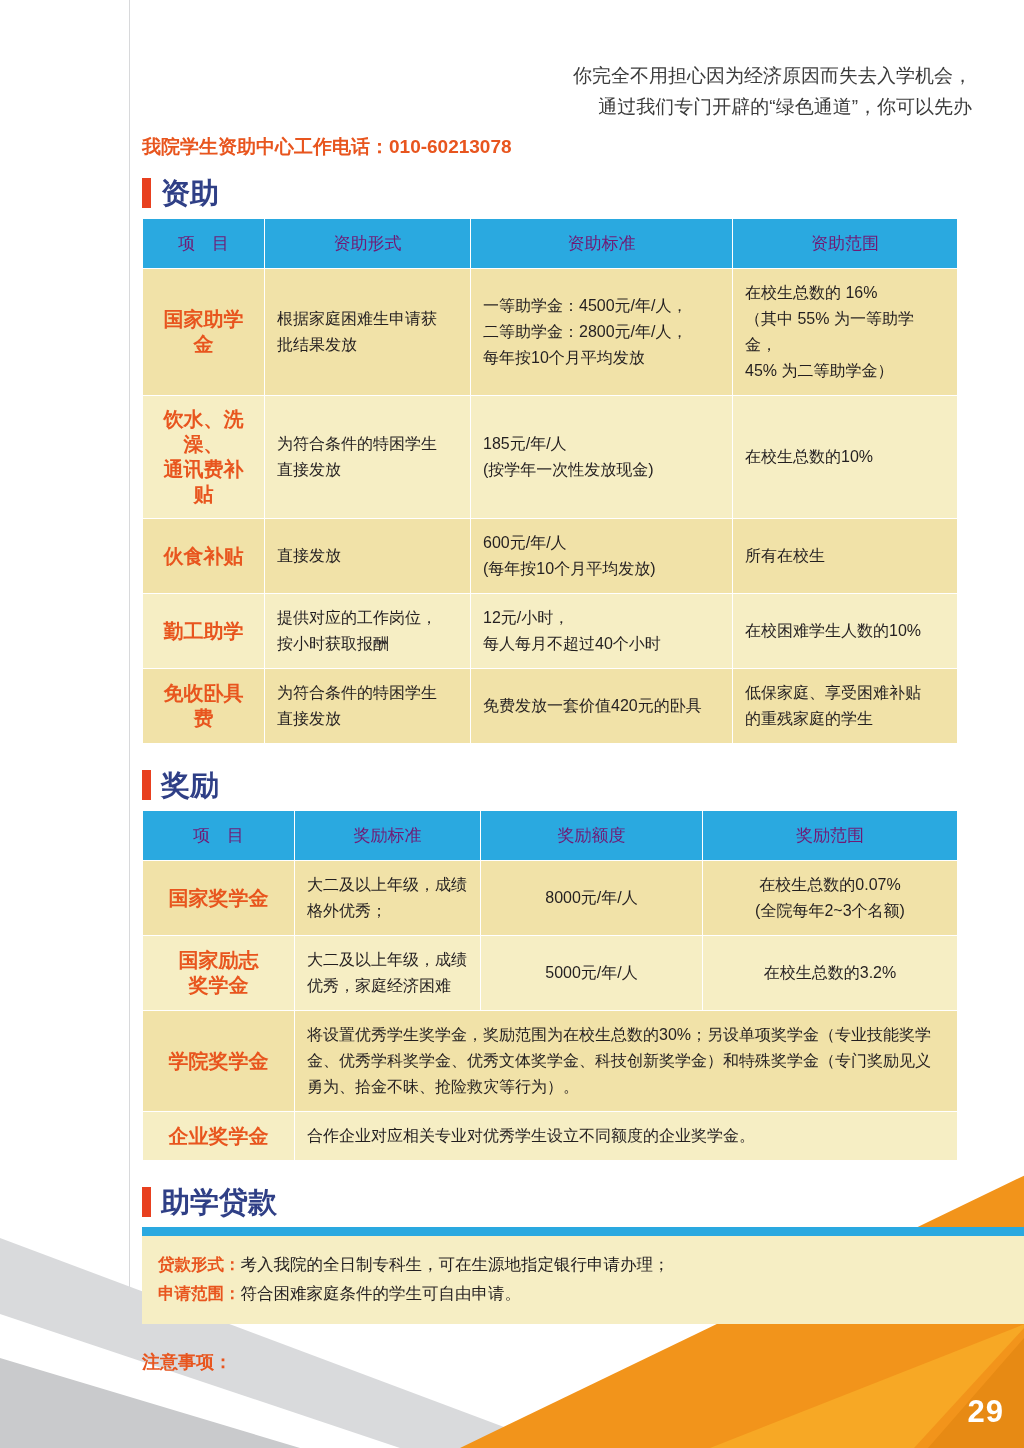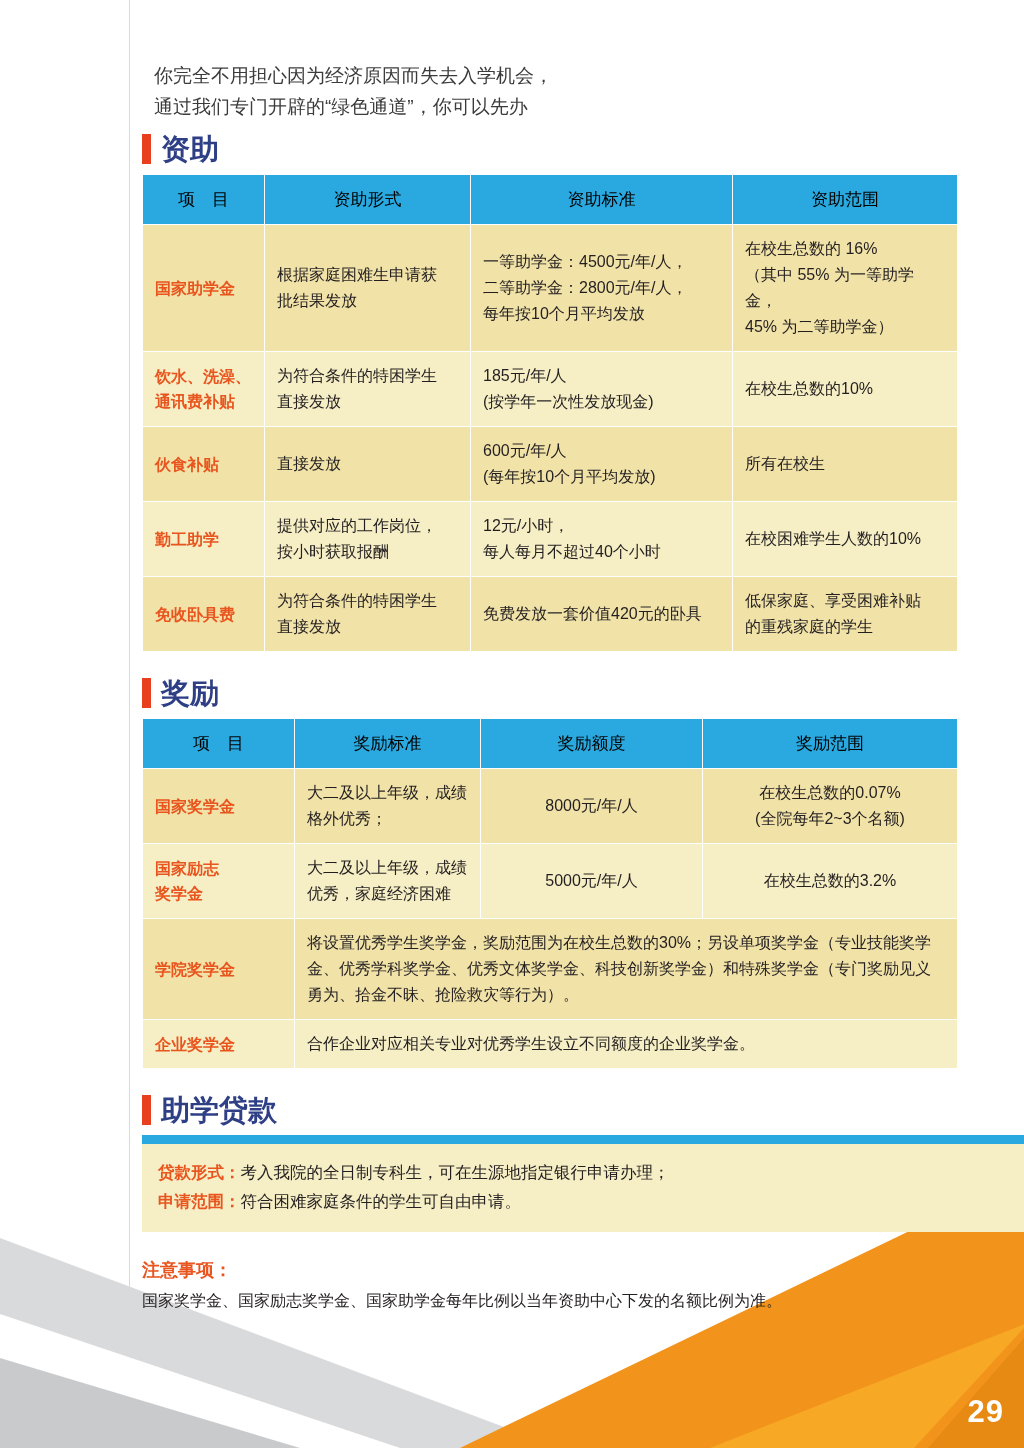--- a/index.html
+++ b/index.html
@@ -17,51 +17,51 @@
   .bg-corner-tab{position:absolute;right:0;bottom:0;width:120px;height:120px;}
   .page-number{
     position:absolute;right:20px;bottom:18px;font-size:31px;color:#ffffff;font-weight:bold;
     letter-spacing:1px;
   }
 
   
   .content{position:absolute;left:142px;top:60px;width:830px;}
 
   .intro{
-    font-size:19px;line-height:31px;color:#3b3b3b;margin:0 0 12px 12px;
+    font-size:19px;line-height:31px;color:#3b3b3b;margin:0 0 12px 12px;text-align:right;
   }
   .intro div{white-space:pre;}
   .hotline{
     font-size:19px;font-weight:bold;color:#e8551e;margin:4px 0 18px 0;
   }
 
   .section-title{
     display:flex;align-items:flex-start;margin:0 0 10px 0;
   }
   .section-title .bar{
     width:9px;height:30px;background:#e8401f;margin-right:10px;display:inline-block;
   }
   .section-title .txt{
     font-size:29px;font-weight:bold;color:#2f3f86;line-height:30px;
   }
 
   table{border-collapse:collapse;width:815px;margin:0 0 26px 0;table-layout:fixed;}
   th{
-    background:#2aa9e0;color:#000000;font-weight:normal;font-size:17px;
+    background:#2aa9e0;color:#701a75;font-weight:normal;font-size:17px;
     padding:13px 6px;text-align:center;border:1px solid #ffffff;
   }
   td{
     border:1px solid #ffffff;
     font-size:16px;line-height:26px;
     padding:11px 12px;vertical-align:middle;
     background:#f6eec4;
   }
   tr.alt td{background:#f1e2a8;}
   td.item{
-    color:#e8551e;font-weight:bold;text-align:left;font-size:16px;line-height:25px;
+    color:#e8551e;font-weight:bold;text-align:center;font-size:20px;line-height:25px;
   }
   td.center{text-align:center;}
   .nowrap-lines{white-space:pre-line;}
 
   
   table.t-fund col.c1{width:122px;}
   table.t-fund col.c2{width:206px;}
   table.t-fund col.c3{width:262px;}
   table.t-fund col.c4{width:225px;}
   
@@ -103,20 +103,21 @@
 </svg>
 <div class="page-number">29</div>
 
 <div class="content">
 
   <div class="intro">
     <div>你完全不用担心因为经济原因而失去入学机会，</div>
     <div>通过我们专门开辟的“绿色通道”，你可以先办</div>
   </div>
 
+  <div class="hotline">我院学生资助中心工作电话：010-60213078</div>
 
   <div class="section-title">
     <span class="bar"></span>
     <span class="txt">资助</span>
   </div>
 
   <table class="t-fund">
     <colgroup>
         <col class="c1">
         <col class="c2">
@@ -237,15 +238,14 @@
       <div class="loan-line">
         <b>贷款形式：</b><span>考入我院的全日制专科生，可在生源地指定银行申请办理；</span>
       </div>
       <div class="loan-line">
         <b>申请范围：</b><span>符合困难家庭条件的学生可自由申请。</span>
       </div>
     </div>
   </div>
 
   <div class="notes-title">注意事项：</div>
-  <div class="notes-body">国家奖学金、国家励志奖学金、国家助学金每年比例以当年资助中心下发的名额比例为准。</div>
 
 </div>
 
 </body></html>

